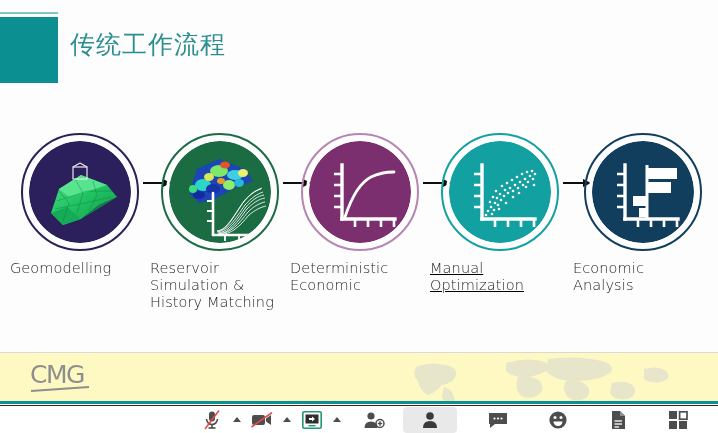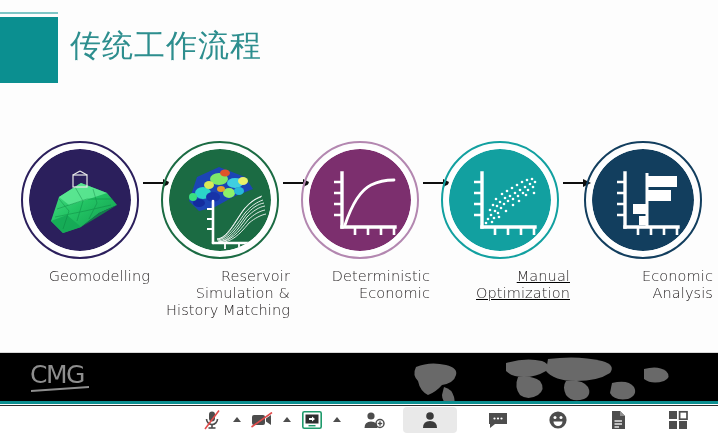--- a/index.html
+++ b/index.html
@@ -24,29 +24,29 @@
     position: absolute; left: 0; top: 17px; width: 58px; height: 66px;
     background: #0b8f90;
   }
   .title-square::before {
     content: ""; position: absolute; left: 0; top: -5px; width: 58px; height: 2px;
     background: #7fc6c6;
   }
   .slide-title {
     position: absolute; left: 70px; top: 23px;
     font-family: "DejaVu Sans", sans-serif;
-    font-size: 31px; line-height: 44px; letter-spacing: 1px;
+    font-size: 25px; line-height: 44px; letter-spacing: 1px;
     color: #2d8e8e; white-space: nowrap;
   }
 
   
   #workflow {
     position: absolute; left: 0; top: 125px; width: 718px; height: 200px;
   }
-  .node { position: absolute; top: 16px; width: 140px; text-align: right; }
+  .node { position: absolute; top: 8px; width: 140px; text-align: left; }
   .circle-wrap {
     position: relative; width: 118px; height: 118px; margin: 0 auto;
   }
   .ring-outer {
     position: absolute; left: 0; top: 0; width: 118px; height: 118px;
     border-radius: 50%; border: 2px solid transparent;
   }
   .ring-inner {
     position: absolute; left: 5px; top: 5px; width: 108px; height: 108px;
     border-radius: 50%;
@@ -72,21 +72,21 @@
     border-left: 8px solid #0e0e0e;
     border-top: 4px solid transparent;
     border-bottom: 4px solid transparent;
   }
 
   svg.icon-svg { position: absolute; left: 0; top: 0; width: 108px; height: 108px; }
 
   
   #footer {
     position: absolute; left: 0; top: 352px; width: 718px; height: 52px;
-    background: #000000;
+    background: #fef9c3;
     border-top: 1px solid #d8d8d8;
     border-bottom: 3px solid #0b8f90;
     overflow: hidden;
   }
   .map-watermark {
     position: absolute; right: 20px; top: 0px; width: 300px; height: 52px;
     opacity: 0.5;
   }
   .cmg-logo {
     position: absolute; left: 30px; top: 9px;

